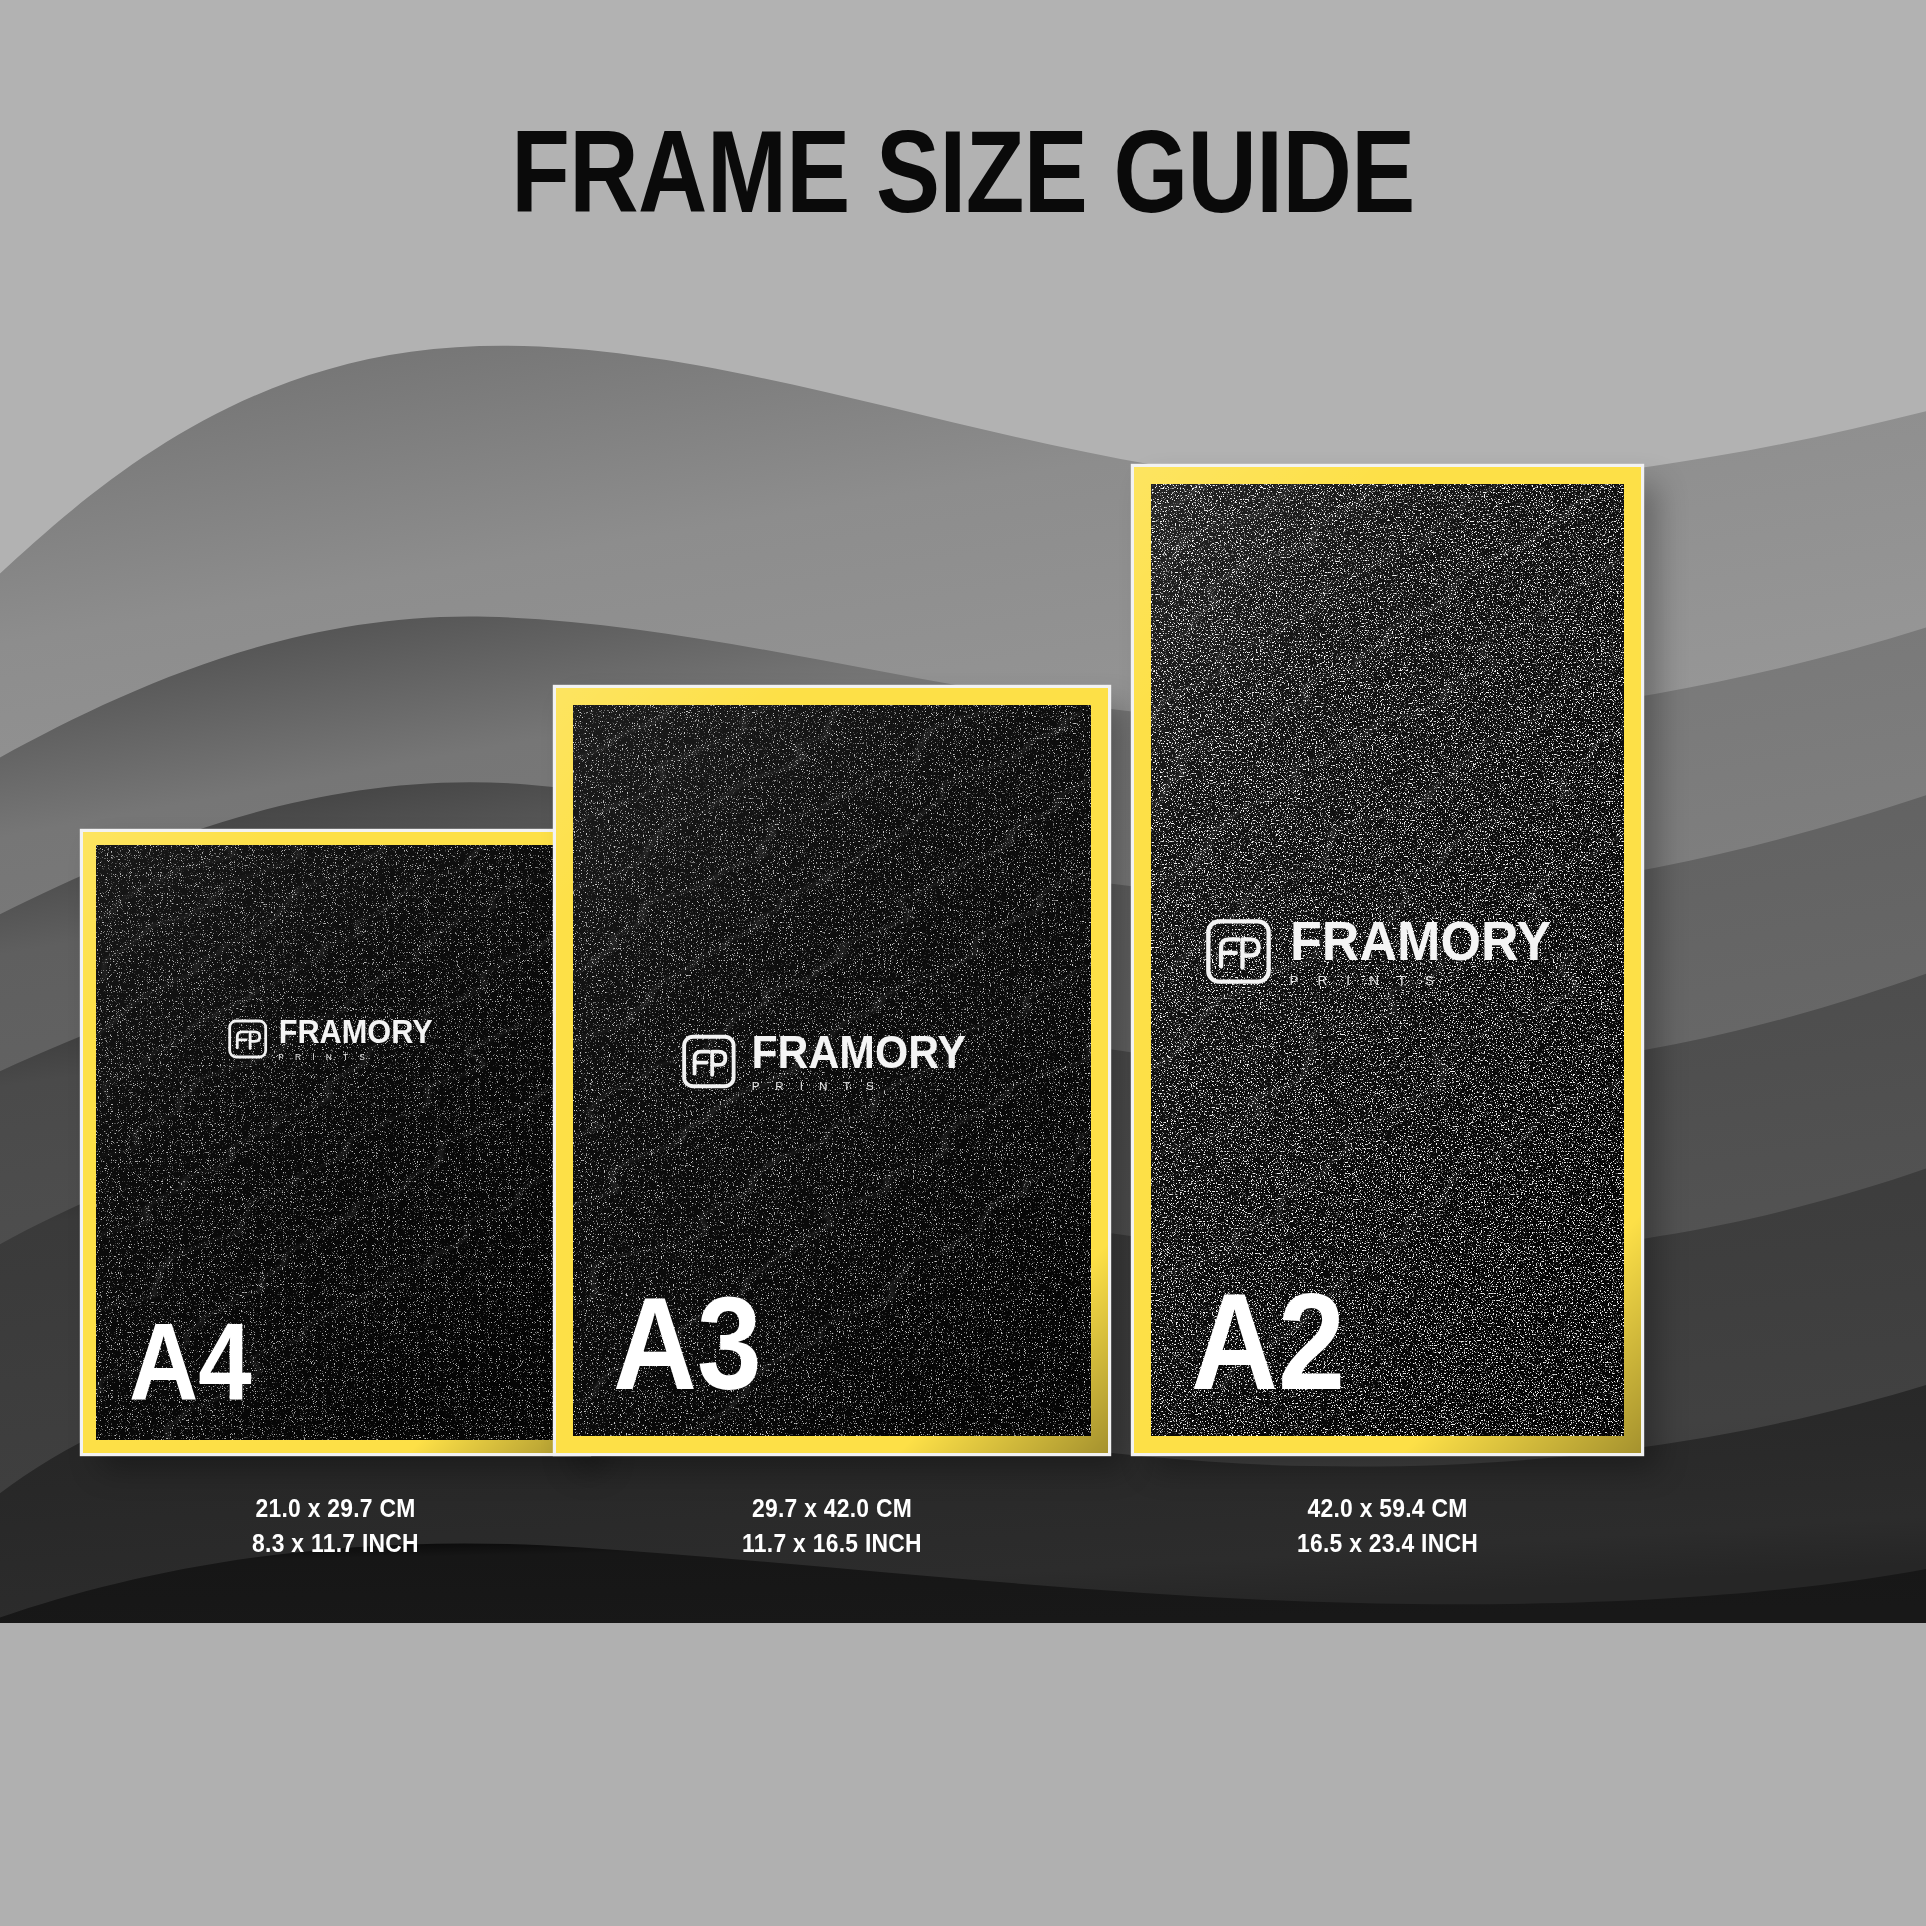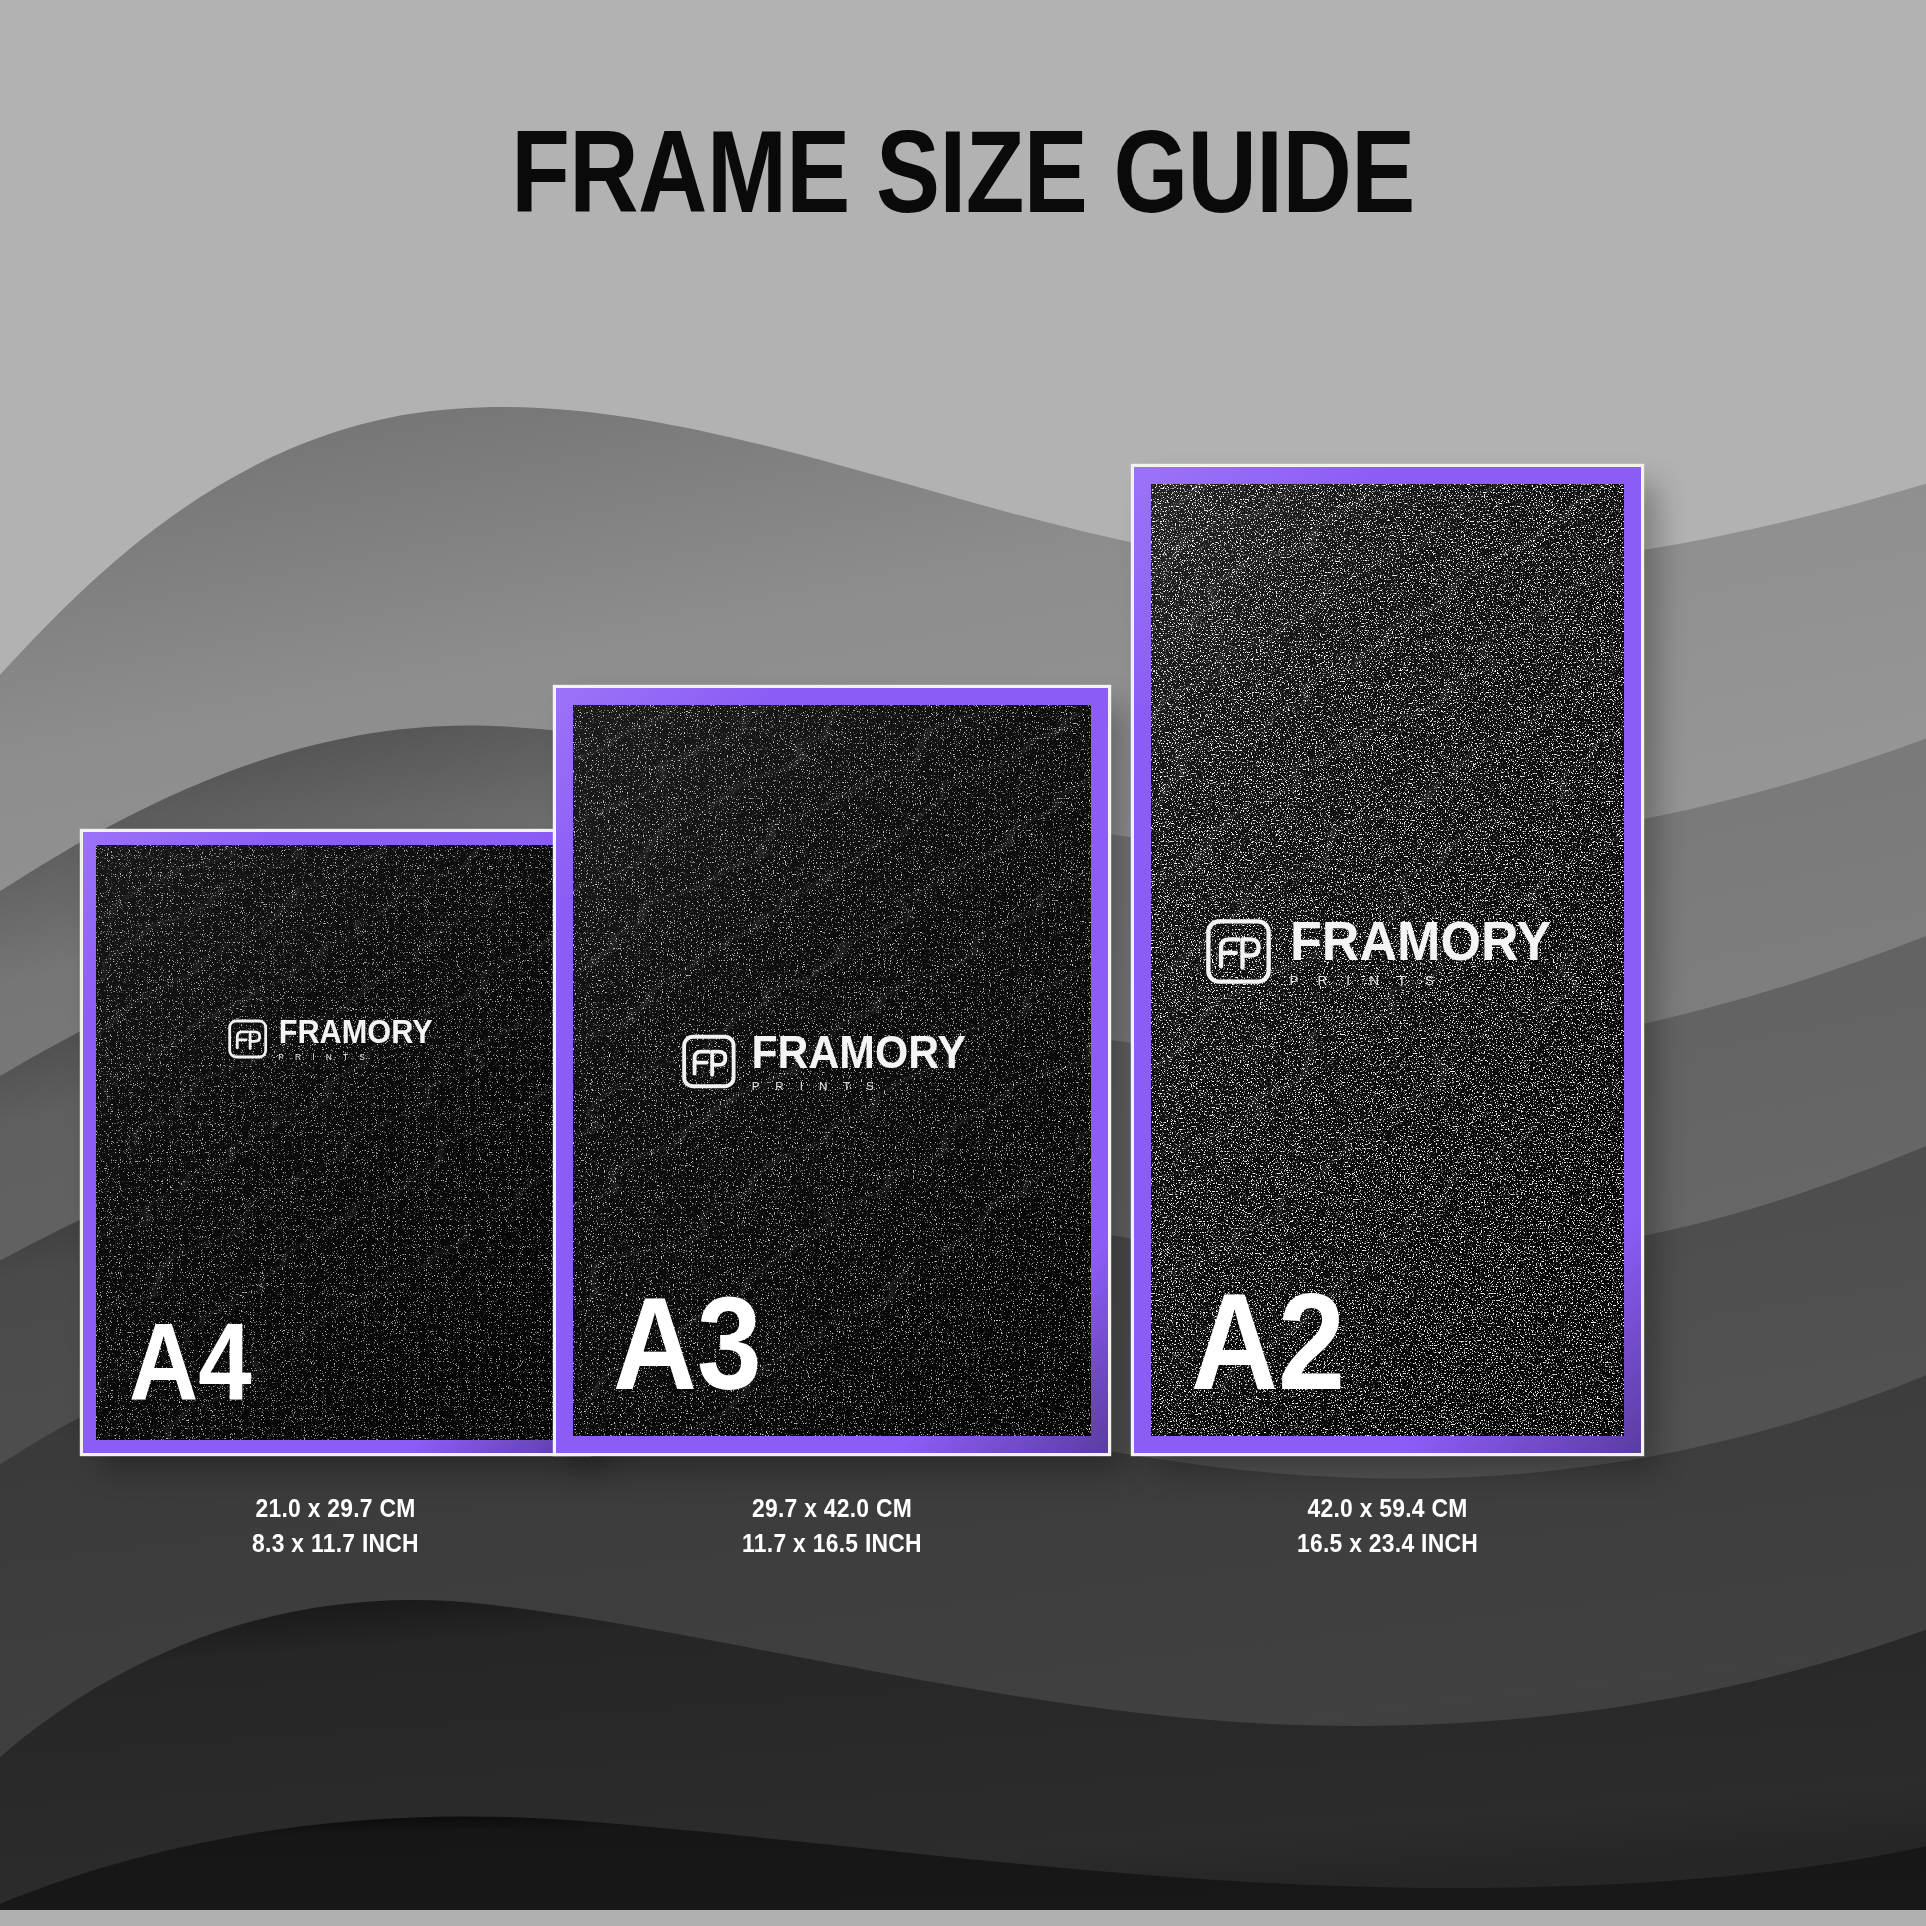--- a/index.html
+++ b/index.html
@@ -1,20 +1,20 @@
 <!DOCTYPE html>
 <html style="font-size:10.3px"><head>
 <meta charset="utf-8">
 <style>
   html,body{margin:0;padding:0;background:#b0b0b0;}
   *{box-sizing:border-box;}
 
   #page{
     position:relative;
-    width:1926px;height:1910px;
+    width:1926px;height:1623px;
     overflow:hidden;
     background:#b2b2b2;
     font-family:"Liberation Sans", sans-serif;
   }
 
   
   .waves{position:absolute;inset:0;width:100%;height:100%;}
 
   
   .title{
@@ -28,21 +28,21 @@
     color:#0a0a0a;
     transform:scaleX(0.82);
     transform-origin:center top;
     white-space:nowrap;
     line-height:1;
   }
 
   
   .frame{
     position:absolute;
-    background:#8b5cf6;
+    background:#fde047;
     box-shadow:0 0 0 3.2px #f2f2f2, 16.7px 16.7px 29.5px rgba(0,0,0,.30);
     padding:16.7px;
   }
   .frame.sm{padding:13px;}
   .frame-inner{
     position:relative;
     width:100%;height:100%;
     overflow:hidden;
     background:#090909;
     box-shadow:inset 0 0 0 1.3px #1d1d1d, inset 3.9px 3.9px 10.3px rgba(0,0,0,.85);

